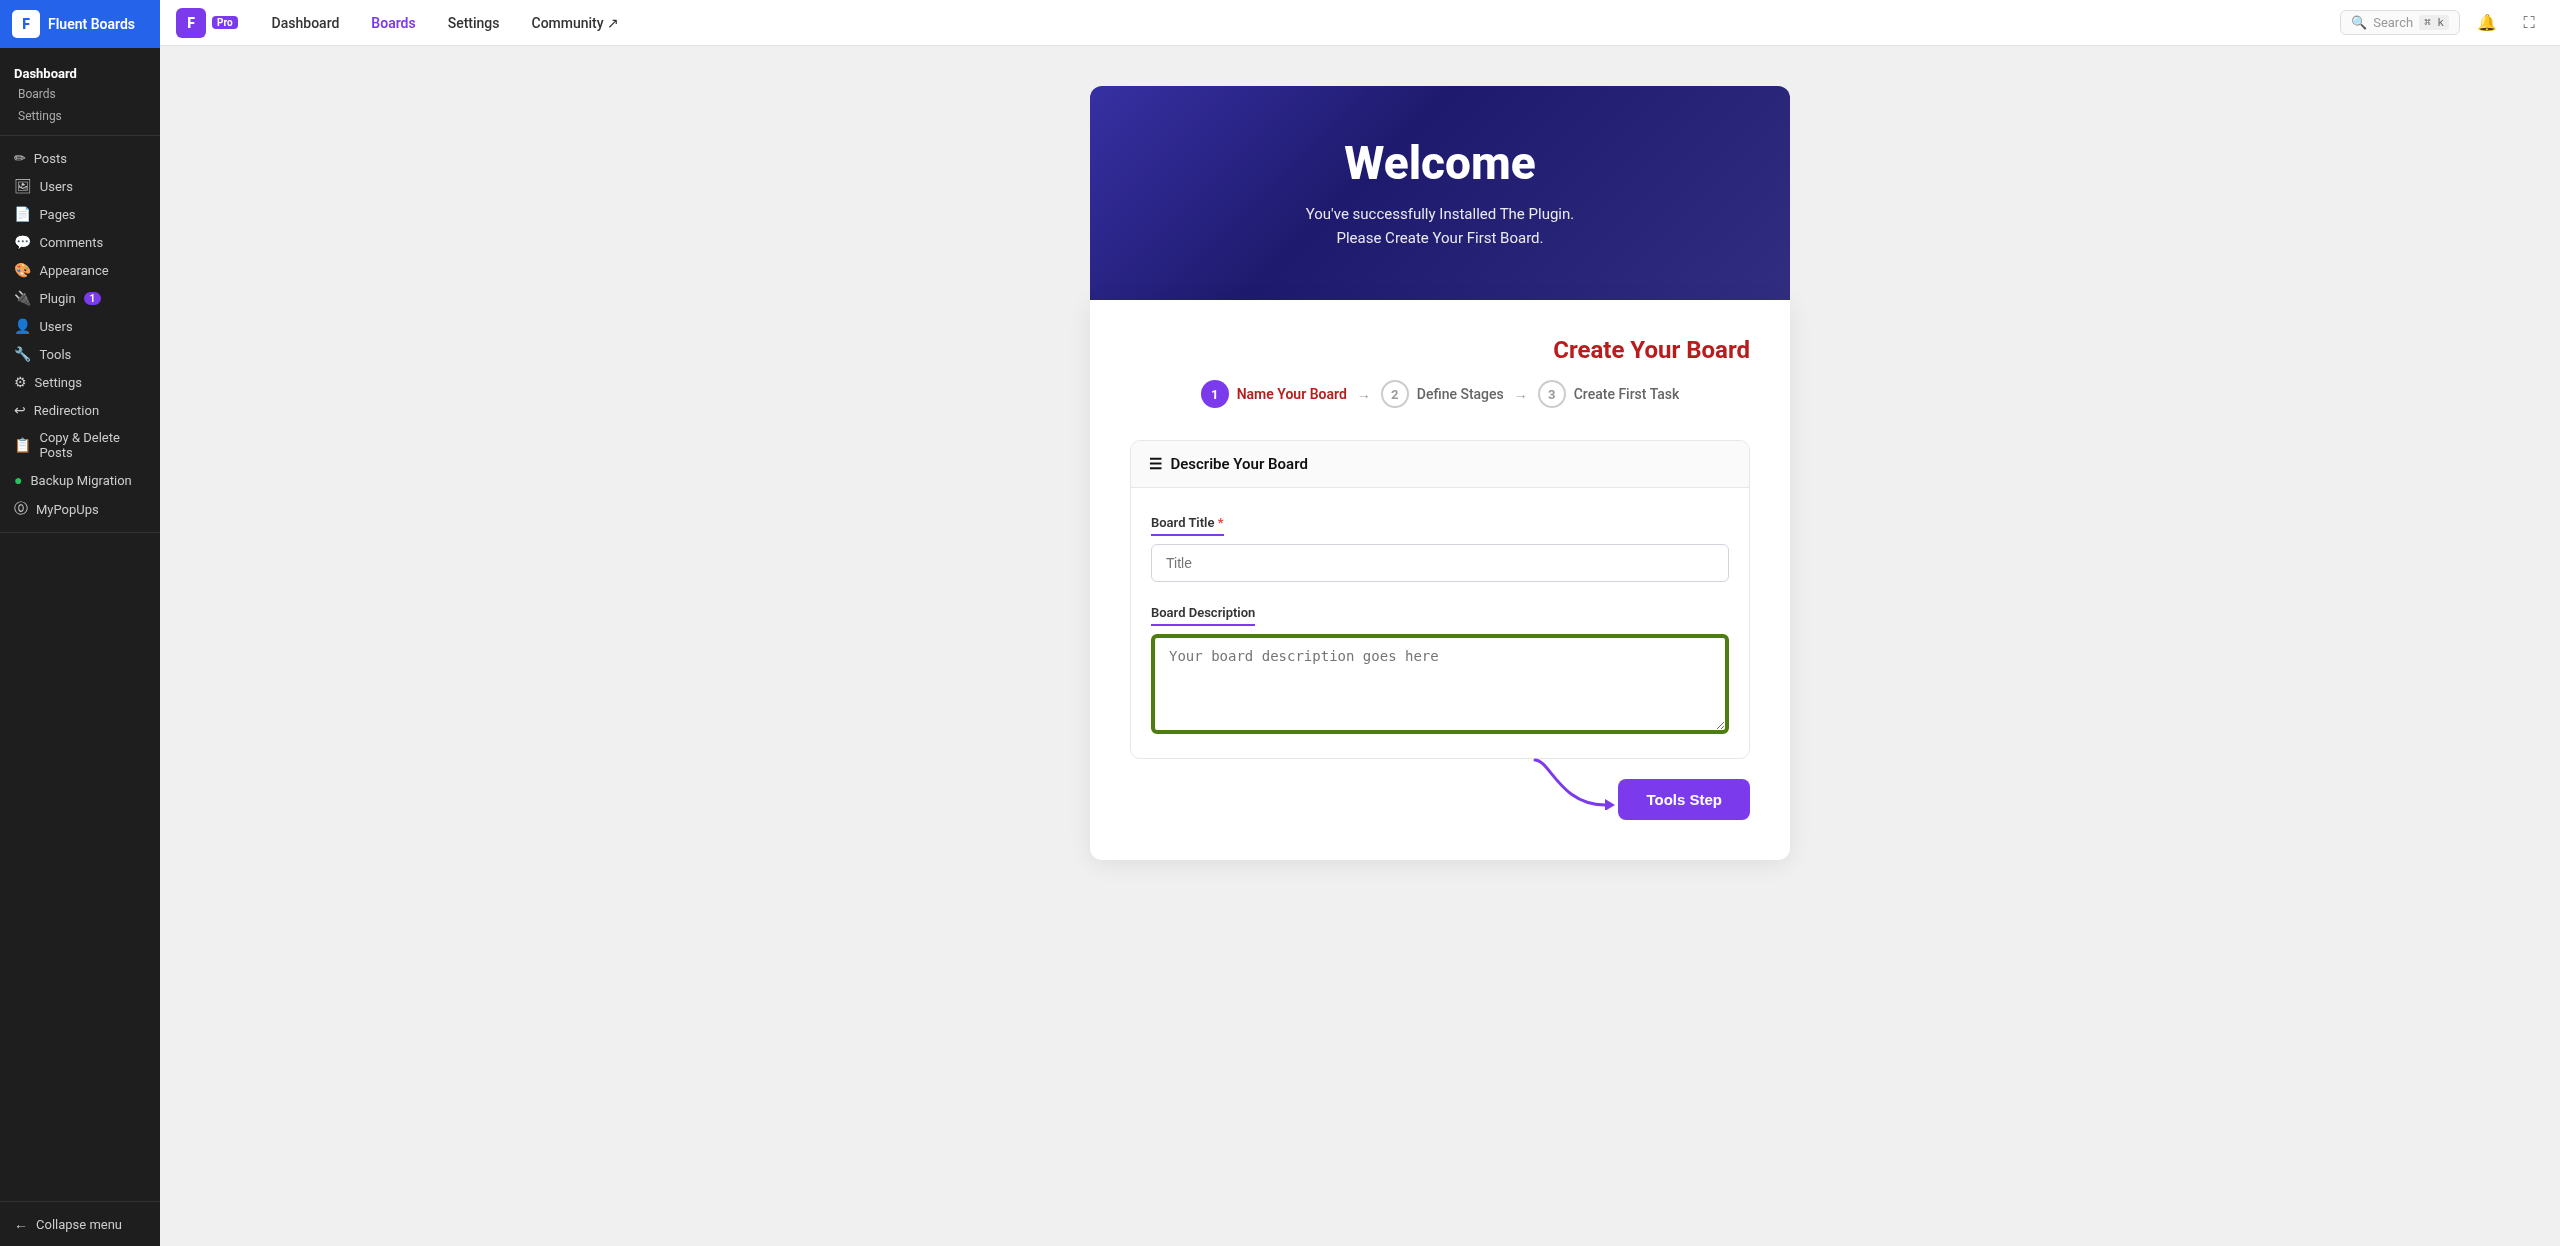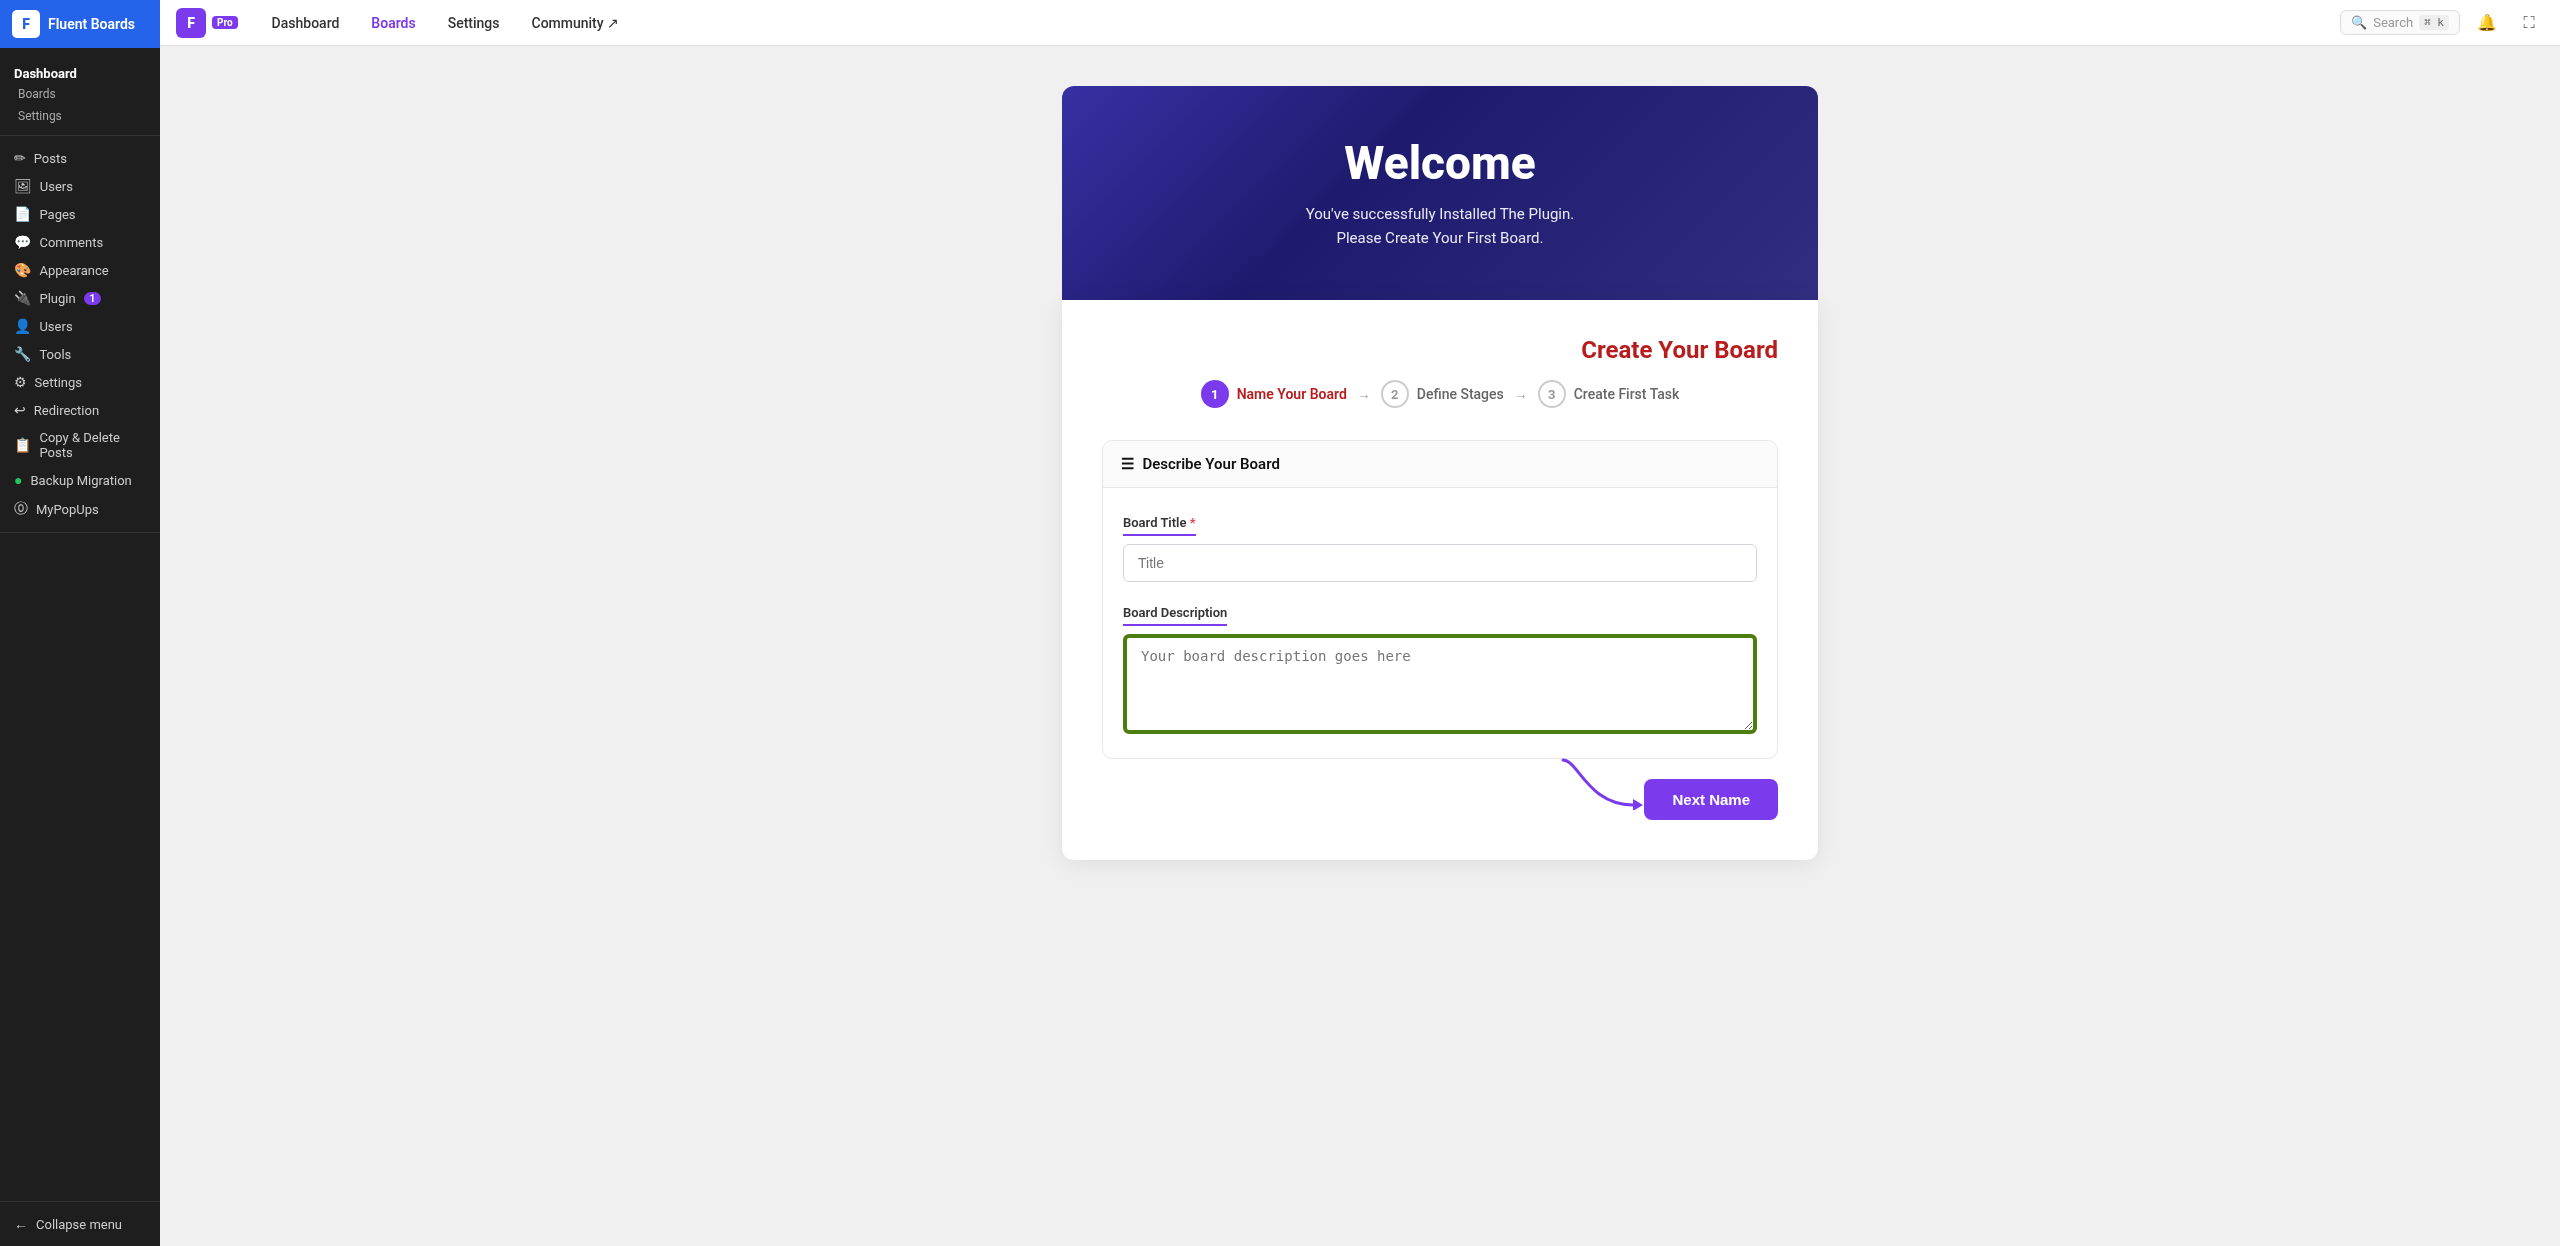--- a/index.html
+++ b/index.html
@@ -179,21 +179,21 @@
       margin-top: 46px;
       flex: 1;
       overflow-y: auto;
       padding: 40px 60px;
       display: flex;
       justify-content: center;
       align-items: flex-start;
       background: #f0f0f1;
     }
     .center-card {
-      width: 756px;
+      width: 700px;
       max-width: 100%;
     }
 
     
     .welcome-banner {
       background: linear-gradient(135deg, #3730a3 0%, #1e1b6e 40%, #312e81 100%);
       border-radius: 12px 12px 0 0;
       padding: 50px 40px;
       text-align: center;
       color: white;
@@ -494,18 +494,18 @@
           <textarea class="form-textarea" placeholder="Your board description goes here" style=""></textarea>
         </div>
       </div>
 
       <div class="action-row">
 
         <svg class="arrow-svg" width="90" height="55" viewBox="0 0 90 55" fill="none" xmlns="http://www.w3.org/2000/svg">
           <path d="M5 5 C20 5, 30 50, 75 50" stroke="#7c3aed" stroke-width="3" fill="none" stroke-linecap="round"></path>
           <polygon points="75,44 85,50 75,56" fill="#7c3aed"></polygon>
         </svg>
-        <button class="next-btn">Next Name</button>
+        <button class="next-btn">Tools Step</button>
       </div>
     </div>
 
   </div>
 </div>
 
 </body></html>

